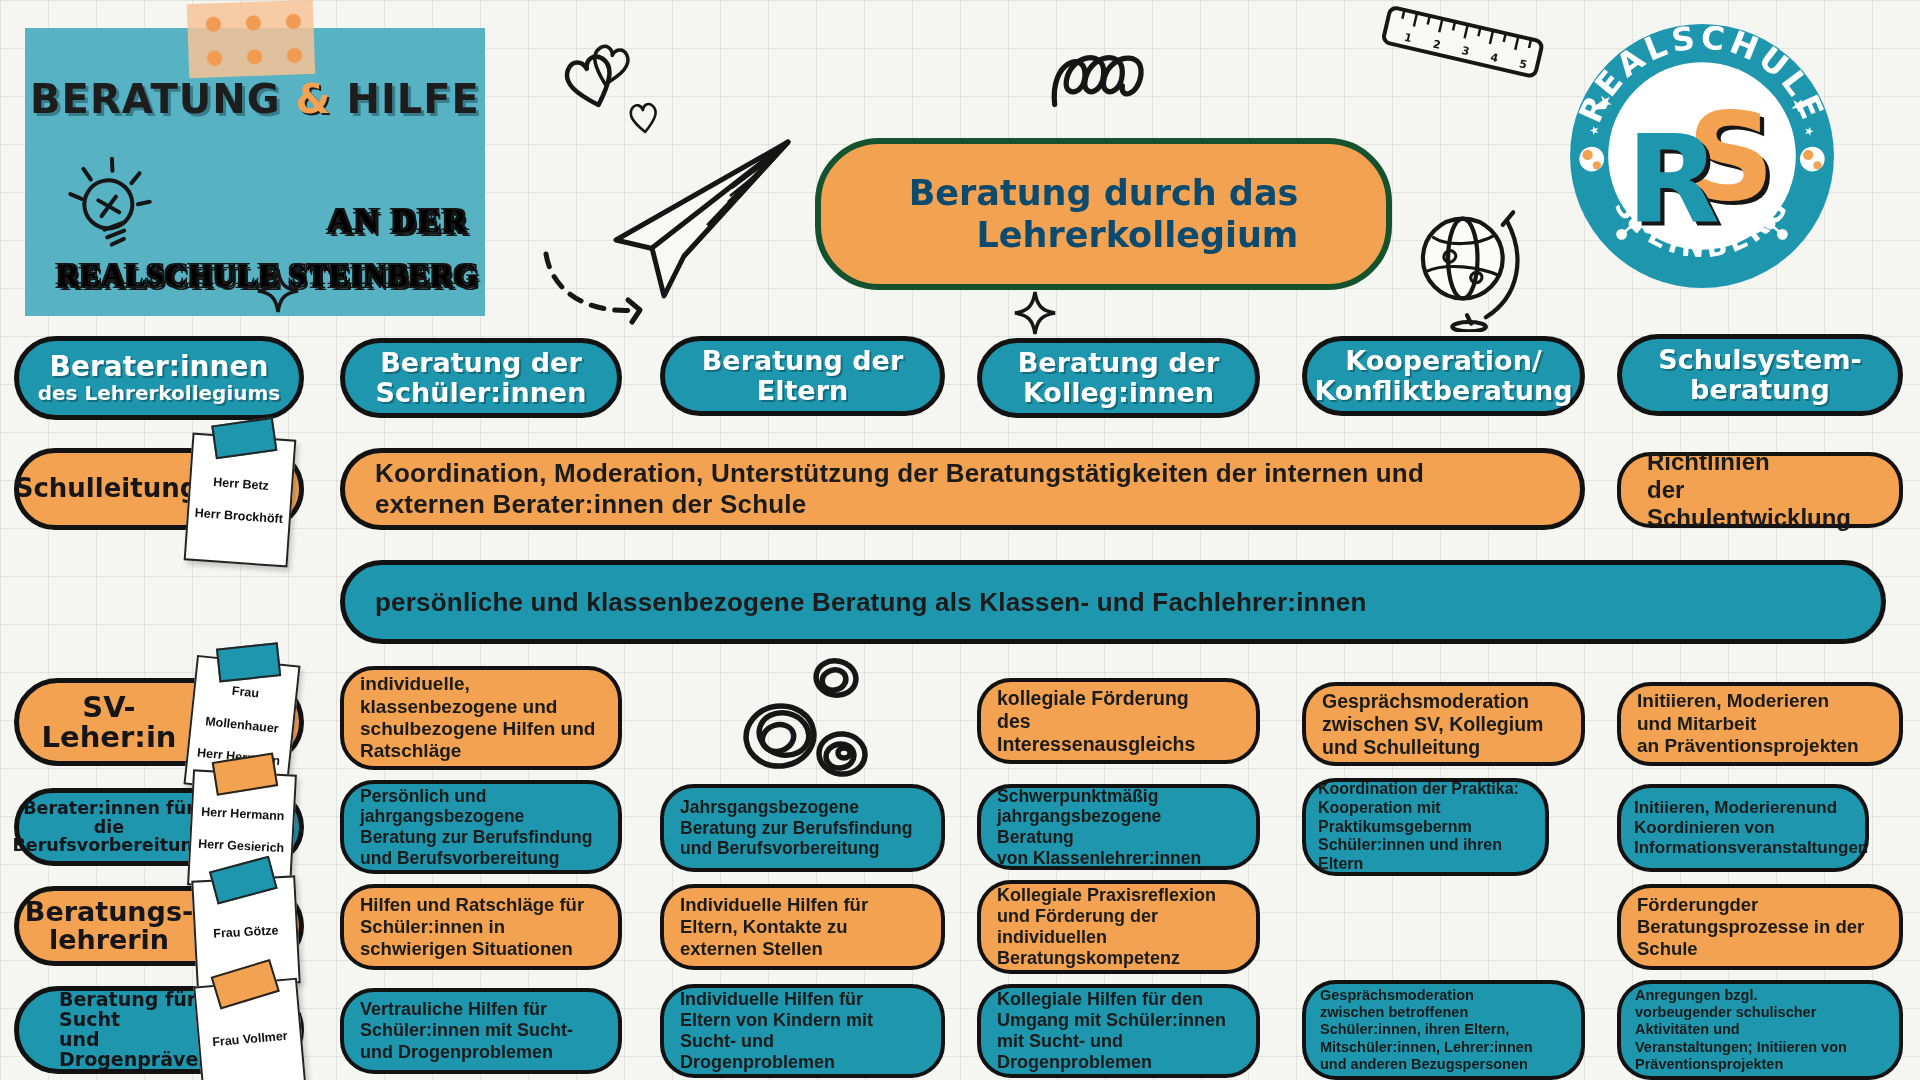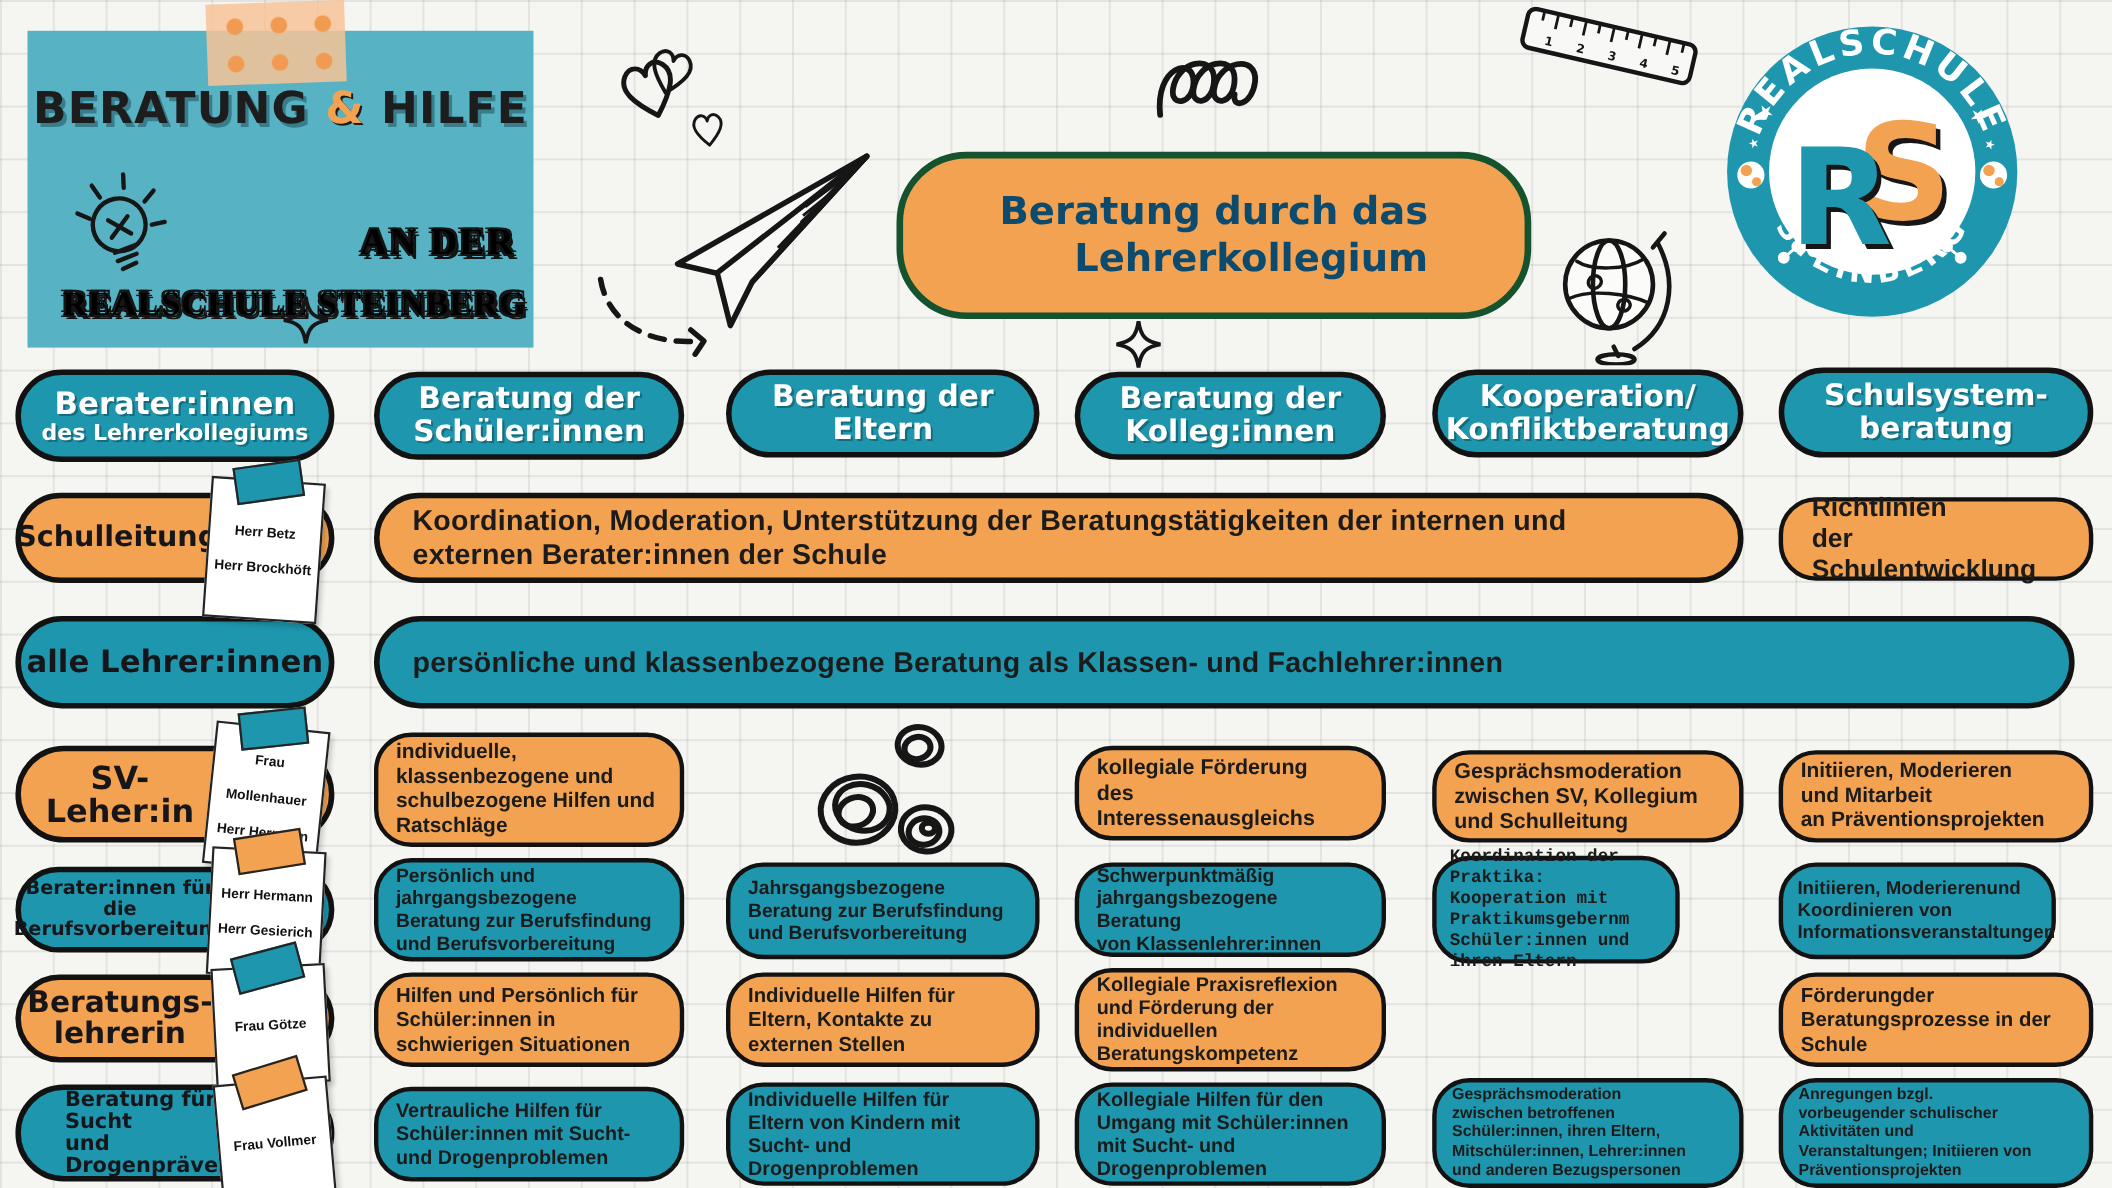--- a/index.html
+++ b/index.html
@@ -251,21 +251,20 @@
   <div class="note" style="left:188px;top:436px;height:124px;transform:rotate(4deg);">
     <div class="ntape nt-teal"></div>
     <div>Herr Betz
 Herr Brockhöft</div>
   </div>
   <div class="cell orange bar" style="left:340px;top:448px;width:1245px;height:82px;">Koordination, Moderation, Unterstützung der Beratungstätigkeiten der internen und
 externen Berater:innen der Schule</div>
   <div class="cell orange" style="left:1617px;top:452px;width:286px;height:76px;font-size:24px;padding-left:26px;">Richtlinien
 der Schulentwicklung</div>
 
-  <div class="pill teal rowlabel" style="left:14px;top:560px;width:290px;height:84px;font-size:28px;">alle Lehrer:innen</div>
   <div class="cell teal bar" style="left:340px;top:560px;width:1546px;height:84px;">persönliche und klassenbezogene Beratung als Klassen- und Fachlehrer:innen</div>
 
   <div class="pill orange rowlabel" style="left:14px;top:678px;width:290px;height:88px;font-size:29px;padding-right:100px;">SV-Leher:in</div>
   <div class="note" style="left:190px;top:660px;height:126px;transform:rotate(6deg);">
     <div class="ntape nt-teal"></div>
     <div>Frau Mollenhauer
 Herr Hermann</div>
   </div>
   <div class="cell orange" style="left:340px;top:666px;width:282px;height:104px;font-size:19px;">individuelle,
 klassenbezogene und
@@ -304,35 +303,35 @@
   <div class="cell teal" style="left:340px;top:780px;width:282px;height:94px;font-size:17.5px;">Persönlich und
 jahrgangsbezogene
 Beratung zur Berufsfindung
 und Berufsvorbereitung</div>
   <div class="cell teal" style="left:660px;top:784px;width:285px;height:88px;font-size:17.5px;">Jahrsgangsbezogene
 Beratung zur Berufsfindung
 und Berufsvorbereitung</div>
   <div class="cell teal" style="left:977px;top:784px;width:283px;height:86px;font-size:17.5px;">Schwerpunktmäßig
 jahrgangsbezogene Beratung
 von Klassenlehrer:innen</div>
-  <div class="cell teal" style="left:1302px;top:778px;width:225px;height:98px;font-size:16px;padding:10px 12px;font-family:Liberation Mono, monospace;">Koordination der Praktika:
+  <div class="cell teal" style="left:1302px;top:778px;width:247px;height:98px;font-size:16px;padding:10px 12px;">Koordination der Praktika:
 Kooperation mit
 Praktikumsgebernm
 Schüler:innen und ihren Eltern</div>
   <div class="cell teal" style="left:1617px;top:784px;width:252px;height:88px;font-size:17px;padding:10px 13px;">Initiieren, Moderierenund
 Koordinieren von
 Informationsveranstaltungen</div>
 
   <div class="pill orange rowlabel" style="left:14px;top:886px;width:290px;height:80px;font-size:27px;padding-right:100px;white-space:pre-line;">Beratungs-
 lehrerin</div>
   <div class="note" style="left:194px;top:878px;height:104px;transform:rotate(-3deg);">
     <div class="ntape nt-teal"></div>
     <div>Frau Götze</div>
   </div>
-  <div class="cell orange" style="left:340px;top:884px;width:282px;height:86px;font-size:18.5px;">Hilfen und Persönlich für
+  <div class="cell orange" style="left:340px;top:884px;width:282px;height:86px;font-size:18.5px;">Hilfen und Ratschläge für
 Schüler:innen in
 schwierigen Situationen</div>
   <div class="cell orange" style="left:660px;top:884px;width:285px;height:86px;font-size:18.5px;">Individuelle Hilfen für
 Eltern, Kontakte zu
 externen Stellen</div>
   <div class="cell orange" style="left:977px;top:880px;width:283px;height:94px;font-size:18px;">Kollegiale Praxisreflexion
 und Förderung der
 individuellen
 Beratungskompetenz</div>
   <div class="cell orange" style="left:1617px;top:884px;width:286px;height:86px;font-size:18.5px;">Förderungder

